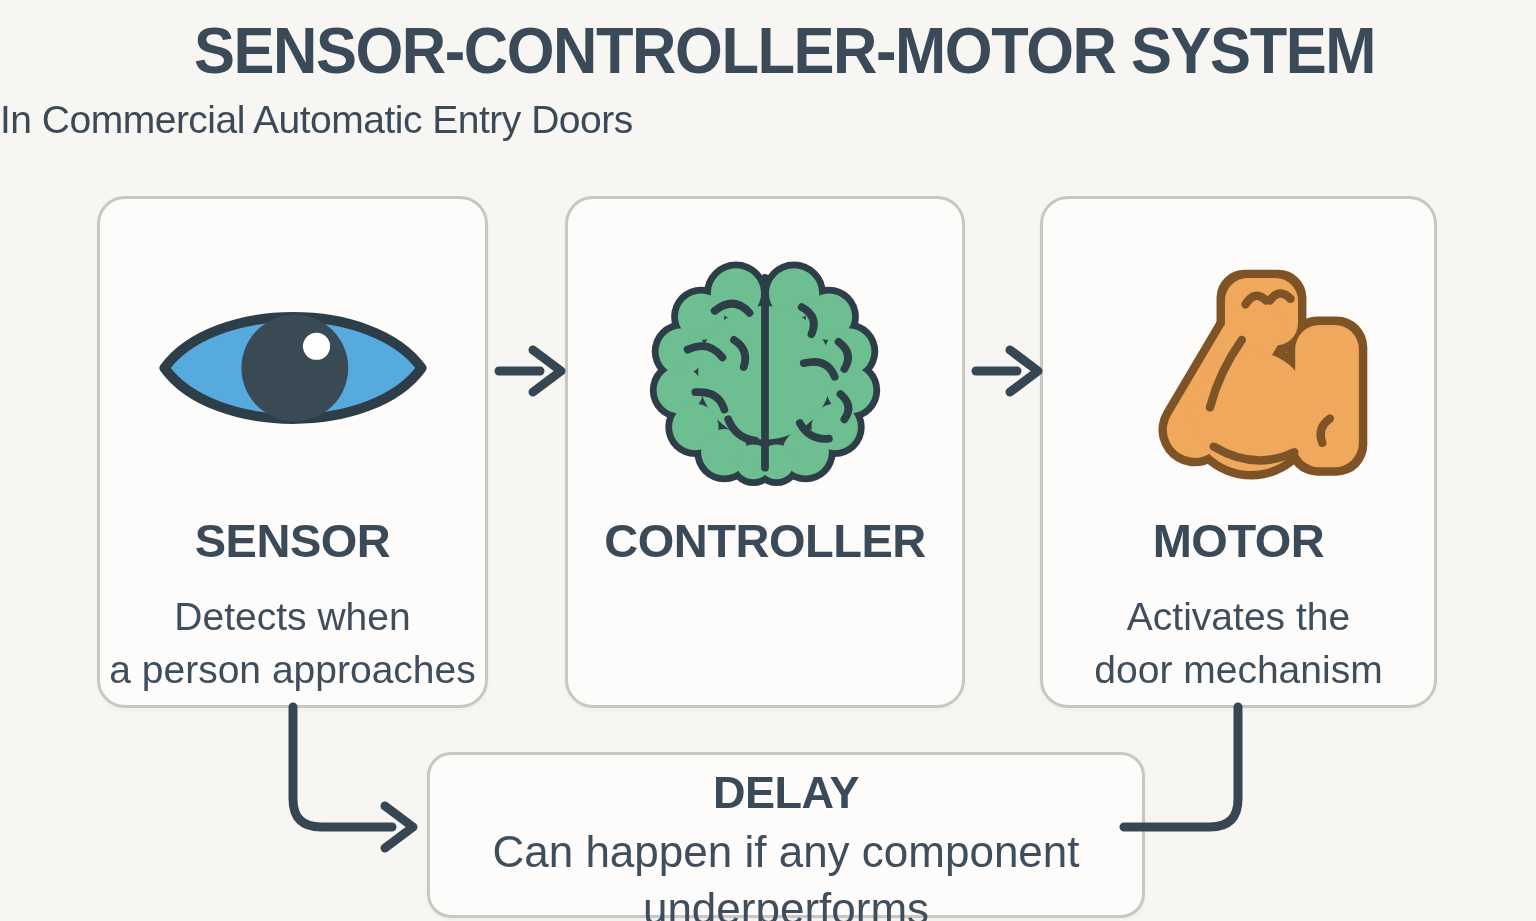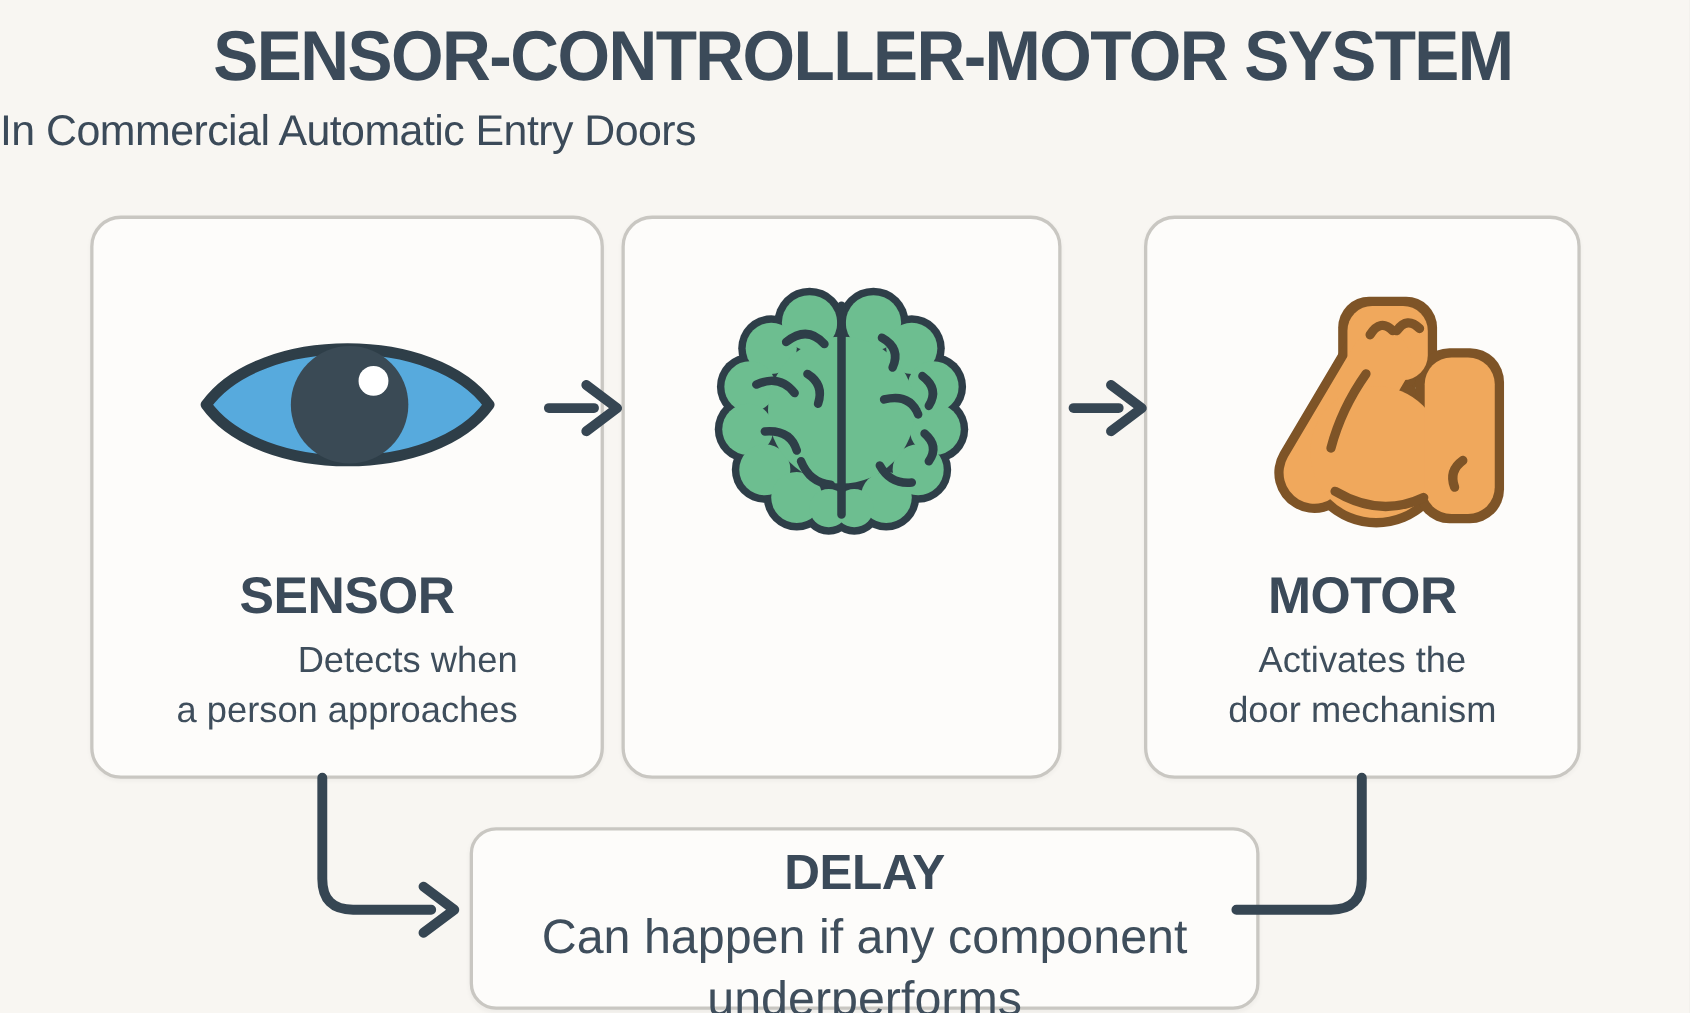--- a/index.html
+++ b/index.html
@@ -20,32 +20,32 @@
     font-size:39px;font-weight:500;margin:0;letter-spacing:-0.5px;
     color:var(--text-dark,#3b4a59);
   }
   .card{
     position:absolute;top:196px;height:512px;box-sizing:border-box;
     background:var(--card-bg,#fdfcfa);
     border:3px solid var(--card-border,#c9c7c2);
     border-radius:28px;box-shadow:0 2px 4px rgba(0,0,0,.04);
     display:flex;flex-direction:column;align-items:center;text-align:center;
   }
-  .card.sensor{left:82px;width:467px;text-align:right;}
+  .card.sensor{left:97px;width:391px;}
   .card.controller{left:565px;width:400px;}
   .card.motor{left:1040px;width:397px;text-align:center;}
   .icon-box{
     height:262px;margin-top:38px;display:flex;align-items:center;justify-content:center;
   }
   .card-title{
     font-size:47px;font-weight:800;letter-spacing:-0.5px;margin-top:14px;
     color:var(--text-dark,#3b4a59);
   }
   .card-desc{
-    font-size:33px;line-height:1.36;margin-top:10px;white-space:pre-line;
+    font-size:39px;line-height:1.36;margin-top:22px;white-space:pre-line;
     color:var(--text-body,#3f4e5c);
   }
   .delay-box{
     position:absolute;left:427px;top:752px;width:718px;height:166px;box-sizing:border-box;
     background:var(--card-bg,#fdfcfa);
     border:3px solid var(--card-border,#c9c7c2);
     border-radius:24px;box-shadow:0 2px 4px rgba(0,0,0,.04);
     display:flex;flex-direction:column;align-items:center;text-align:center;
   }
   .delay-title{
@@ -141,20 +141,21 @@
         <path class="brain-line" d="M98,96 q16,10 10,28"></path>
         <path class="brain-line" d="M58,150 q24,-2 30,18"></path>
         <path class="brain-line" d="M92,178 q8,20 28,22"></path>
         <path class="brain-line" d="M168,62 q18,10 10,28"></path>
         <path class="brain-line" d="M206,98 q16,12 6,28"></path>
         <path class="brain-line" d="M170,120 q24,-6 32,14"></path>
         <path class="brain-line" d="M208,152 q14,12 4,26"></path>
         <path class="brain-line" d="M166,182 q10,18 30,16"></path>
       </svg>
     </div>
+    <div class="card-title">CONTROLLER</div>
   </div>
 
   <div class="card motor">
     <div class="icon-box">
       <svg width="272" height="236" viewBox="0 0 290 252">
 
         <g>
           <rect class="arm-dark" x="121" y="21" width="96" height="90" rx="30"></rect>
           <path class="arm-dark-ln" d="M162,84 L98,192"></path>
           <circle class="arm-dark" cx="158" cy="172" r="73"></circle>

